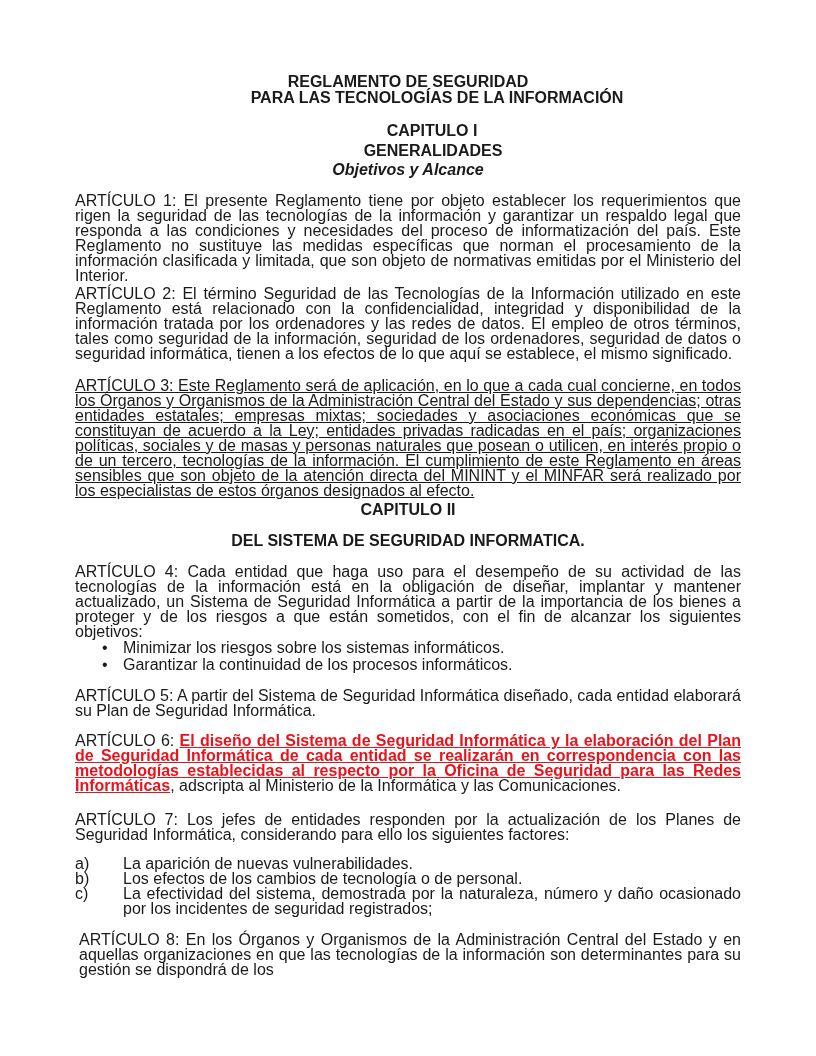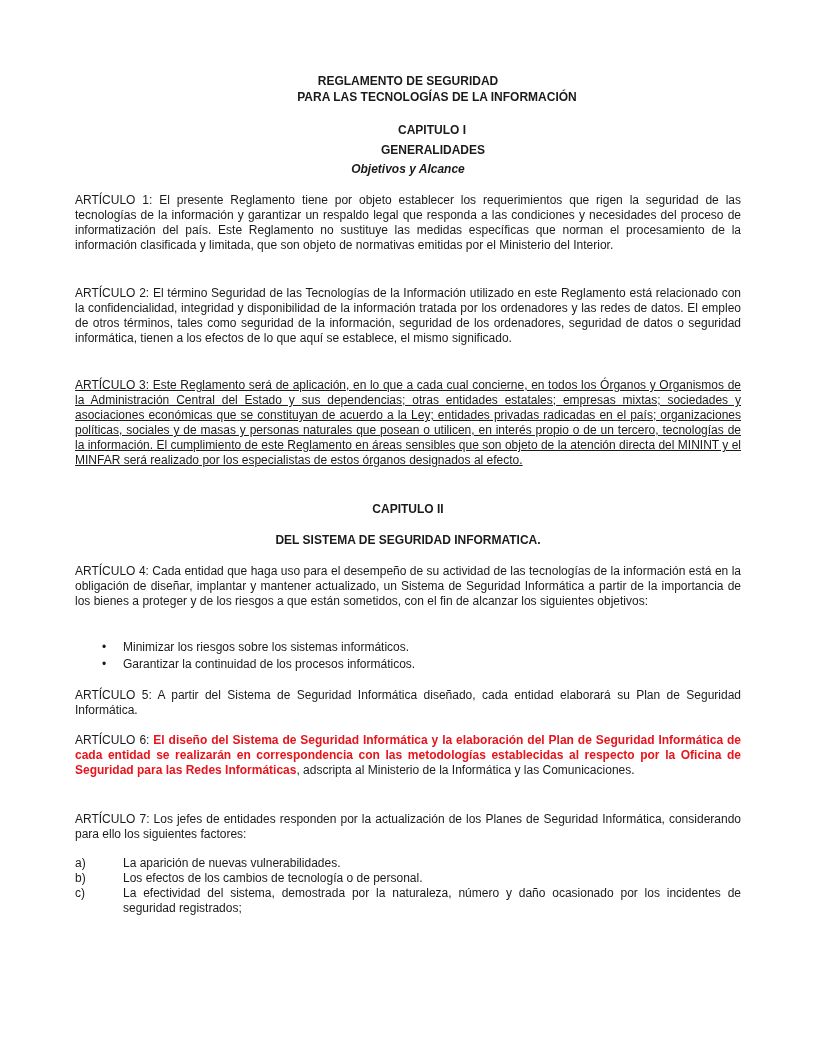--- a/index.html
+++ b/index.html
@@ -1,20 +1,20 @@
 <!DOCTYPE html>
 <html><head>
 <meta charset="utf-8">
 <style>
   html, body { margin: 0; padding: 0; background: #ffffff; }
   body { width: 816px; height: 1056px; overflow: hidden; position: relative; }
   .page {
     position: absolute; left: 0; top: 0; width: 745px; height: 1056px;
     font-family: "Liberation Sans", sans-serif; color: #1a1a1a;
-    font-size: 12px; line-height: 15px;
+    font-size: 16px; line-height: 15px;
   }
   .center { text-align: center; font-weight: bold; }
   .title1 { position: absolute; left: 0; width: 816px; top: 74px; }
   .title2 { position: absolute; left: 0; width: 816px; top: 90px; margin-left: 29px; }
   .chap1 { position: absolute; left: 0; width: 816px; top: 123px; padding-left: 24px; }
   .gen { position: absolute; left: 0; width: 816px; top: 143px; margin-left: 25px; }
   .obj { position: absolute; left: 0; width: 816px; top: 162px; font-style: italic; }
   .para {
     position: absolute; left: 75px; width: 666px; text-align: justify;
     text-align-last: left;
@@ -23,21 +23,21 @@
   .a2 { top: 286px; }
   .a3 { top: 378px; text-decoration: underline; }
   .chap2 { position: absolute; left: 0; width: 816px; top: 502px; }
   .dels { position: absolute; left: 0; width: 816px; top: 533px; }
   .a4 { top: 564px; }
   .bullets { position: absolute; left: 75px; width: 666px; top: 640px; margin: 0; padding: 0; list-style: none; }
   .bullets li { position: relative; padding-left: 48px; height: 17px; }
   .bullets li .dot { position: absolute; left: 27px; top: 0; }
   .a5 { top: 688px; }
   .a6 { top: 733px; }
-  .red { color: #e8131b; font-weight: bold; }
+  .red { color: #e8131b; font-weight: bold; text-decoration: underline; }
   .a7 { top: 812px; }
   .factors { position: absolute; left: 75px; width: 666px; top: 856px; margin: 0; padding: 0; list-style: none; }
   .factors li { position: relative; padding-left: 48px; text-align: justify; }
   .factors li .lbl { position: absolute; left: 0; width: 32px; text-align: left; padding-left: 0; }
   .a8 { top: 932px; left: 79px; width: 662px; }
 </style>
 </head>
 <body>
 
 <div class="page">
@@ -80,13 +80,14 @@
     <li>
       <span class="lbl">b)</span>
       <span>Los efectos de los cambios de tecnología o de personal.</span>
     </li>
     <li>
       <span class="lbl">c)</span>
       <span>La efectividad del sistema, demostrada por la naturaleza, número y daño ocasionado por los incidentes de seguridad registrados;</span>
     </li>
   </ul>
 
+  <div class="para a8">ARTÍCULO 8: En los Órganos y Organismos de la Administración Central del Estado y en aquellas organizaciones en que las tecnologías de la información son determinantes para su gestión se dispondrá de los</div>
 </div>
 
 </body></html>

